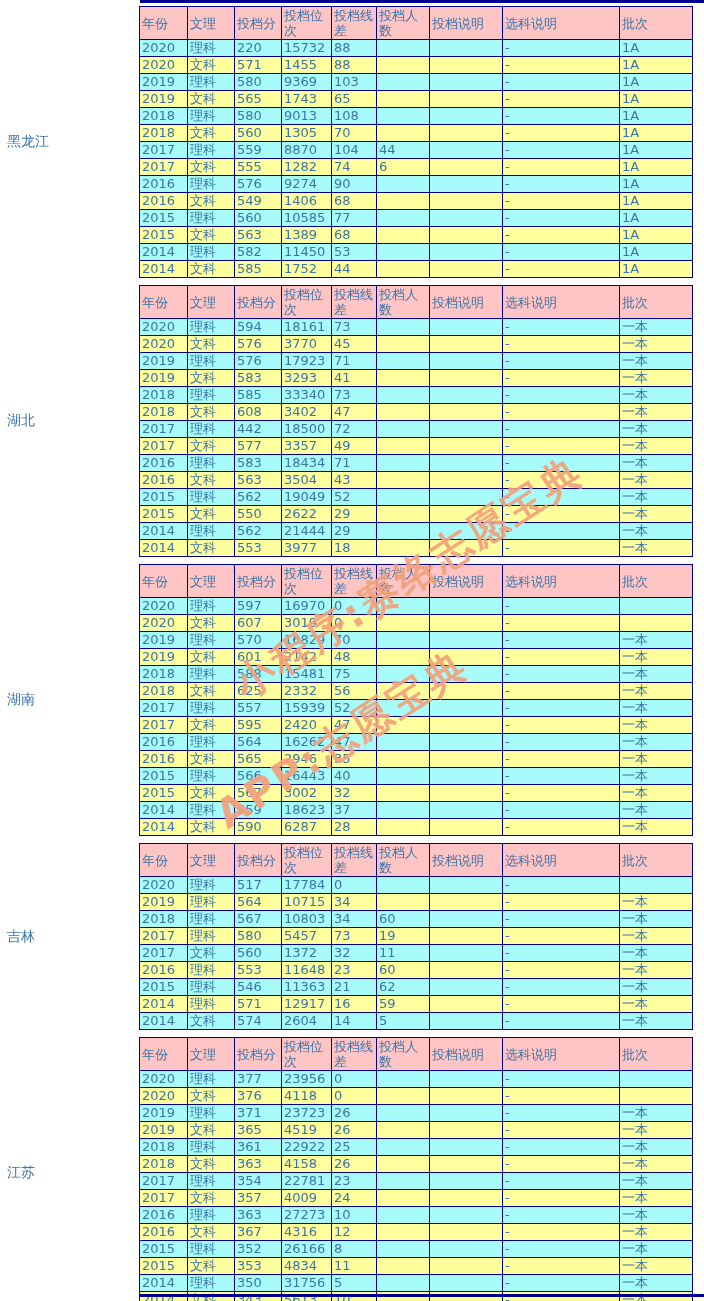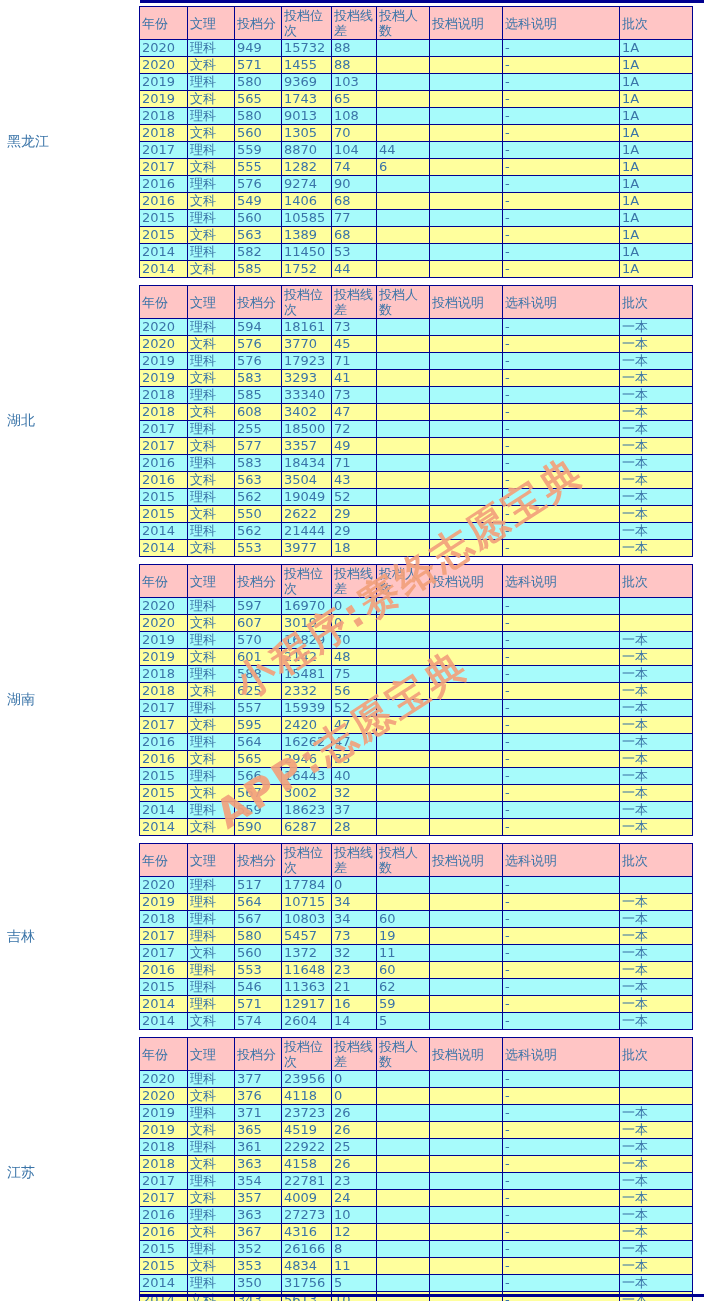--- a/index.html
+++ b/index.html
@@ -70,21 +70,21 @@
               <th>投档人数</th>
               <th>投档说明</th>
               <th>选科说明</th>
               <th>批次</th>
             </tr>
       </thead>
       <tbody>
             <tr class="even">
               <td>2020</td>
               <td>理科</td>
-              <td>949</td>
+              <td>220</td>
               <td>15732</td>
               <td>88</td>
               <td></td>
               <td></td>
               <td>-</td>
               <td>1A</td>
             </tr>
             <tr class="odd">
               <td>2020</td>
               <td>文科</td>
@@ -322,21 +322,21 @@
               <td>3402</td>
               <td>47</td>
               <td></td>
               <td></td>
               <td>-</td>
               <td>一本</td>
             </tr>
             <tr class="even">
               <td>2017</td>
               <td>理科</td>
-              <td>255</td>
+              <td>442</td>
               <td>18500</td>
               <td>72</td>
               <td></td>
               <td></td>
               <td>-</td>
               <td>一本</td>
             </tr>
             <tr class="odd">
               <td>2017</td>
               <td>文科</td>

